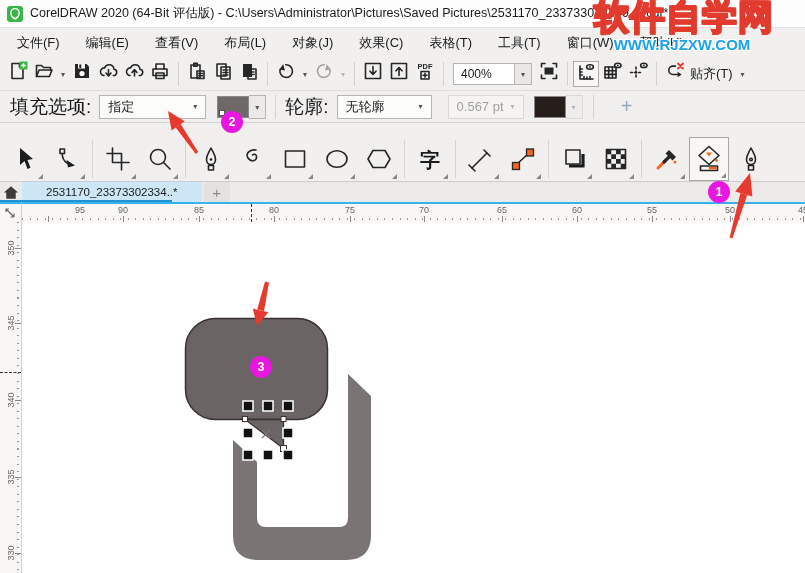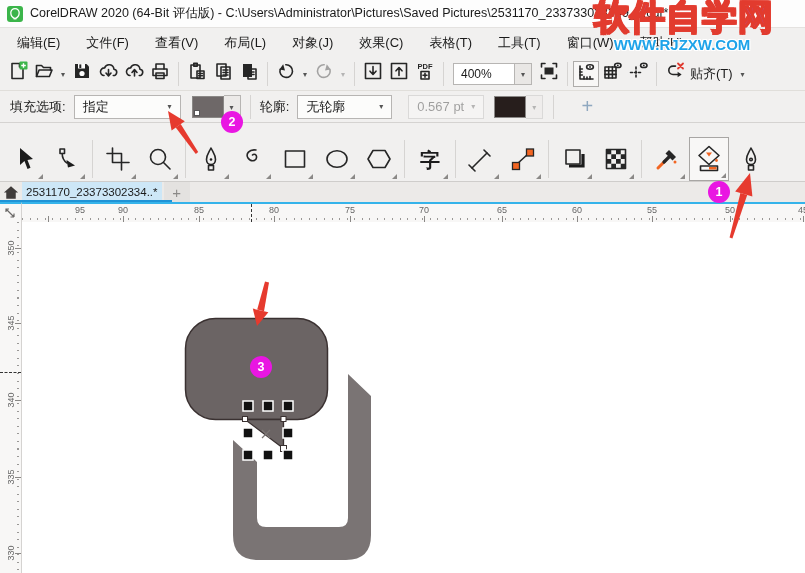--- a/index.html
+++ b/index.html
@@ -28,21 +28,21 @@
   .zoom-combo .zval { width:62px; height:22px; background:#fff; border:1px solid #b7b5b3; font-size:12px;
     padding:3px 0 0 7px; }
   .zoom-combo .zbtn { width:17px; height:22px; background:#e9e7e5; border:1px solid #b7b5b3; border-left:none;
     font-size:8px; color:#555; text-align:center; line-height:22px; }
   .toggle-on { border:1px solid #aeacaa; background:#f8f7f6; }
   #snap-label { font-size:13px; margin:0 4px 0 2px; white-space:nowrap; }
 
   
   #propbar { position:absolute; left:0; top:90px; width:805px; height:33px; background:#f1f0ef;
     border-top:1px solid #e0deda; border-bottom:1px solid #d5d3d1; display:flex; align-items:center; padding-left:10px; }
-  .plabel { font-size:13px; margin-right:8px; white-space:nowrap; }
+  .plabel { font-size:19px; margin-right:8px; white-space:nowrap; }
   .combo { height:24px; background:#fcfcfb; border:1px solid #b7b5b3; display:flex; align-items:center;
     justify-content:space-between; font-size:13px; padding:0 4px 0 8px; flex:0 0 auto; }
   .swcombo { display:flex; align-items:center; height:24px; flex:0 0 auto; }
   .swatch { width:32px; height:22px; border:1px solid #8a8886; position:relative; }
   .swatch .corner { position:absolute; left:1px; bottom:1px; width:6px; height:6px; background:#fff; border:1px solid #555; }
   .swbtn { width:17px; height:24px; background:#eceae8; border:1px solid #b7b5b3; border-left:none; font-size:8px;
     color:#555; text-align:center; line-height:24px; }
   .plus { font-size:20px; color:#8fa8c0; margin-left:12px; width:22px; text-align:center; }
 
   
@@ -50,21 +50,21 @@
     border-bottom:1px solid #cfcdcb; display:flex; align-items:center; padding:12px 0 0 4px; overflow:hidden; }
   .tool { width:40px; height:44px; display:flex; align-items:center; justify-content:center; position:relative; flex:0 0 auto; margin:0 1px; }
   .tool .fly { position:absolute; right:2px; bottom:2px; width:0; height:0;
     border-left:5px solid transparent; border-bottom:5px solid #8b8987; }
   .tool.selected { background:#f8f7f6; border:1px solid #a8a6a4; }
   .tsep { width:1px; height:38px; background:#d6d4d2; margin:0 4px; flex:0 0 auto; }
 
   
   #tabrow { position:absolute; left:0; top:182px; width:805px; height:20px; background:#eceae8; display:flex; align-items:stretch; }
   #home-btn { width:22px; display:flex; align-items:center; justify-content:center; }
-  #doc-tab { background:#cde7f7; display:flex; align-items:center; padding:0 4px; font-size:11.5px; white-space:nowrap; }
+  #doc-tab { background:#cde7f7; display:flex; align-items:center; padding:0 24px; font-size:11.5px; white-space:nowrap; }
   #newtab-btn { width:26px; display:flex; align-items:center; justify-content:center; color:#8b8987; font-size:15px; background:#e4e2e0; margin-left:2px; }
   #tab-underline { position:absolute; left:0; top:200px; width:172px; height:2px; background:#1f93d6; z-index:5; }
 
   
   #ruler-corner { position:absolute; left:0; top:202px; width:22px; height:20px; background:#f8f7f6;
     border-top:2px solid #35b3ea; border-right:1px solid #d5d3d1; display:flex; align-items:center; justify-content:center; }
   #hruler { position:absolute; left:0; top:202px; width:805px; height:20px; background:#f8f7f6; border-top:2px solid #35b3ea; }
   #hruler .dots { position:absolute; left:22px; right:0; bottom:2px; height:2px;
     background:repeating-linear-gradient(90deg,#9a9896 0 1px,transparent 1px 7.55px); }
   .hlab { position:absolute; top:1px; font-size:9px; color:#666; transform:translateX(-50%); }
@@ -104,22 +104,22 @@
   <svg width="16" height="16" viewBox="0 0 16 16">
     <rect x="0" y="0" width="16" height="16" rx="3" fill="#3bb54a"></rect>
     <path d="M8,2.6 C5.4,2.6 3.8,4.6 3.8,6.8 C3.8,9.8 6.3,12 8,12.6 C9.7,12 12.2,9.8 12.2,6.8 C12.2,4.6 10.6,2.6 8,2.6 Z" fill="none" stroke="#fff" stroke-width="1.3"></path>
     <path d="M6.5,12.8 h3" stroke="#fff" stroke-width="1.2"></path>
   </svg>
   <span class="title">CorelDRAW 2020 (64-Bit 评估版) - C:\Users\Administrator\Pictures\Saved Pictures\2531170_233733023349_2.cdr*</span>
 </div>
 
 <div id="menubar">
   <div id="menu-items" style="display:flex">
+      <span class="mitem">文件(F)</span>
       <span class="mitem">编辑(E)</span>
-      <span class="mitem">文件(F)</span>
       <span class="mitem">查看(V)</span>
       <span class="mitem">布局(L)</span>
       <span class="mitem">对象(J)</span>
       <span class="mitem">效果(C)</span>
       <span class="mitem">表格(T)</span>
       <span class="mitem">工具(T)</span>
       <span class="mitem">窗口(W)</span>
       <span class="mitem">帮助(H)</span>
     </div>
 </div>

